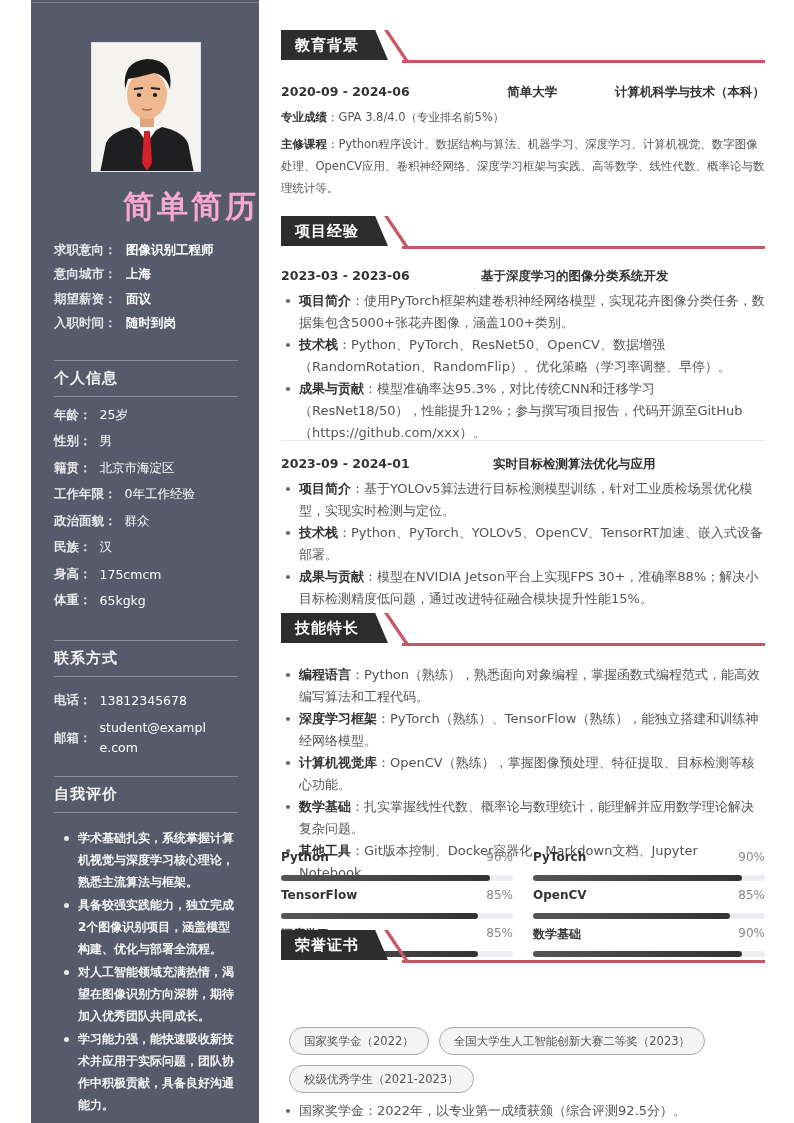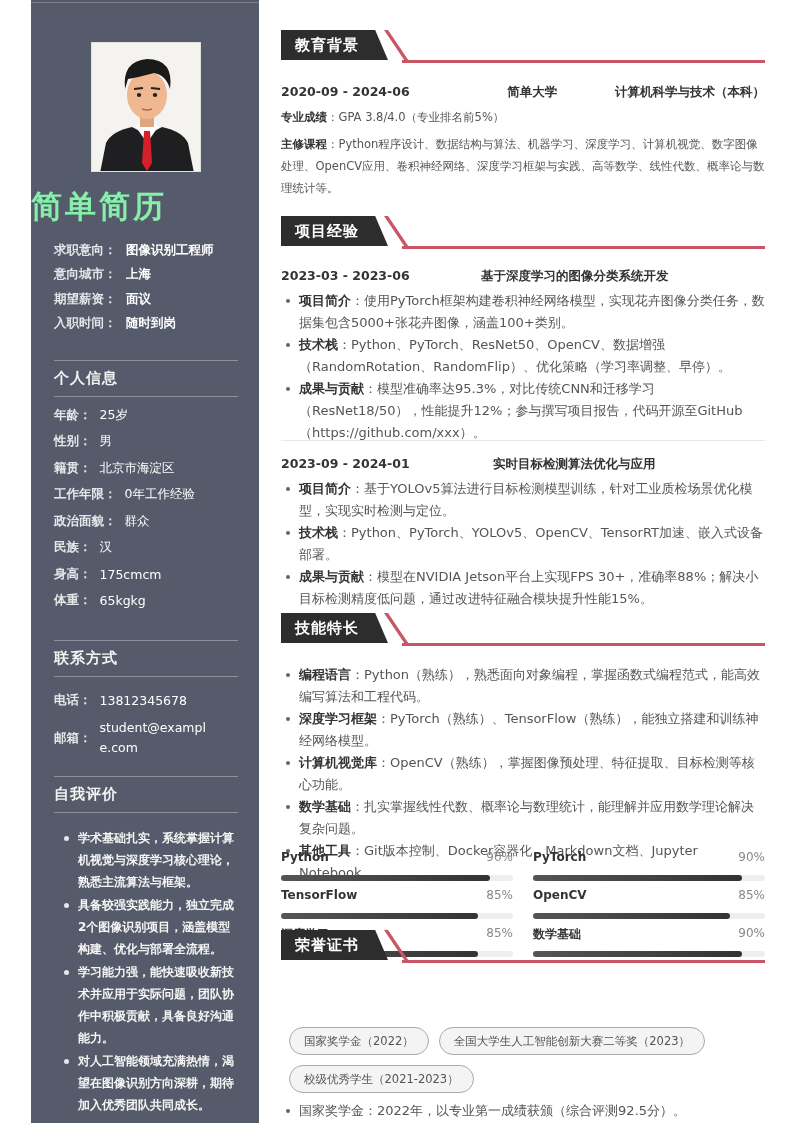--- a/index.html
+++ b/index.html
@@ -9,22 +9,22 @@
   .sidebar {
     position: absolute; left: 31px; top: 0; width: 228px; height: 1123px;
     background: #555b6a; color: #fff;
   }
   .sidebar-topline { position: absolute; left: 0; top: 2px; width: 228px; height: 1px; background: #7a808e; }
   .photo {
     position: absolute; left: 60px; top: 42px; width: 110px; height: 130px;
     background: #f3f1ee; border: 1px solid #e0e0e0; overflow: hidden;
   }
   .name {
-    position: absolute; left: 0; top: 186px; width: 228px; text-align: left;
-    font-size: 31px; font-weight: bold; letter-spacing: 3px; color: #86efac;
+    position: absolute; left: 0; top: 186px; width: 228px; text-align: right;
+    font-size: 31px; font-weight: bold; letter-spacing: 3px; color: #f9a8d4;
   }
   .intent { position: absolute; left: 23px; top: 238px; width: 190px; }
   .intent .row { display: flex; font-size: 12.5px; font-weight: bold; height: 24.5px; align-items: center; }
   .intent .lbl { color: #e4e6ea; width: 72px; }
   .intent .val { color: #fff; }
 
   .side-section { position: absolute; left: 23px; width: 184px; }
   .side-head {
     border-top: 1px solid #8a8f9b; border-bottom: 1px solid #8a8f9b;
     height: 37px; display: flex; align-items: center;
@@ -189,22 +189,22 @@
         <span class="val">student@example.com</span>
       </div>
     </div>
   </div>
 
   <div class="side-section" style="top:776px;">
     <div class="side-head">自我评价</div>
     <ul class="self-list">
       <li>学术基础扎实，系统掌握计算机视觉与深度学习核心理论，熟悉主流算法与框架。</li>
       <li>具备较强实践能力，独立完成2个图像识别项目，涵盖模型构建、优化与部署全流程。</li>
+      <li>对人工智能领域充满热情，渴望在图像识别方向深耕，期待加入优秀团队共同成长。</li>
       <li>学习能力强，能快速吸收新技术并应用于实际问题，团队协作中积极贡献，具备良好沟通能力。</li>
-      <li>对人工智能领域充满热情，渴望在图像识别方向深耕，期待加入优秀团队共同成长。</li>
     </ul>
   </div>
 </aside>
 
 <main class="main">
 
   <div class="sec-title" style="top:30px;">
     <div class="tab">教育背景</div>
     <div class="slash"></div>
     <div class="line"></div>

